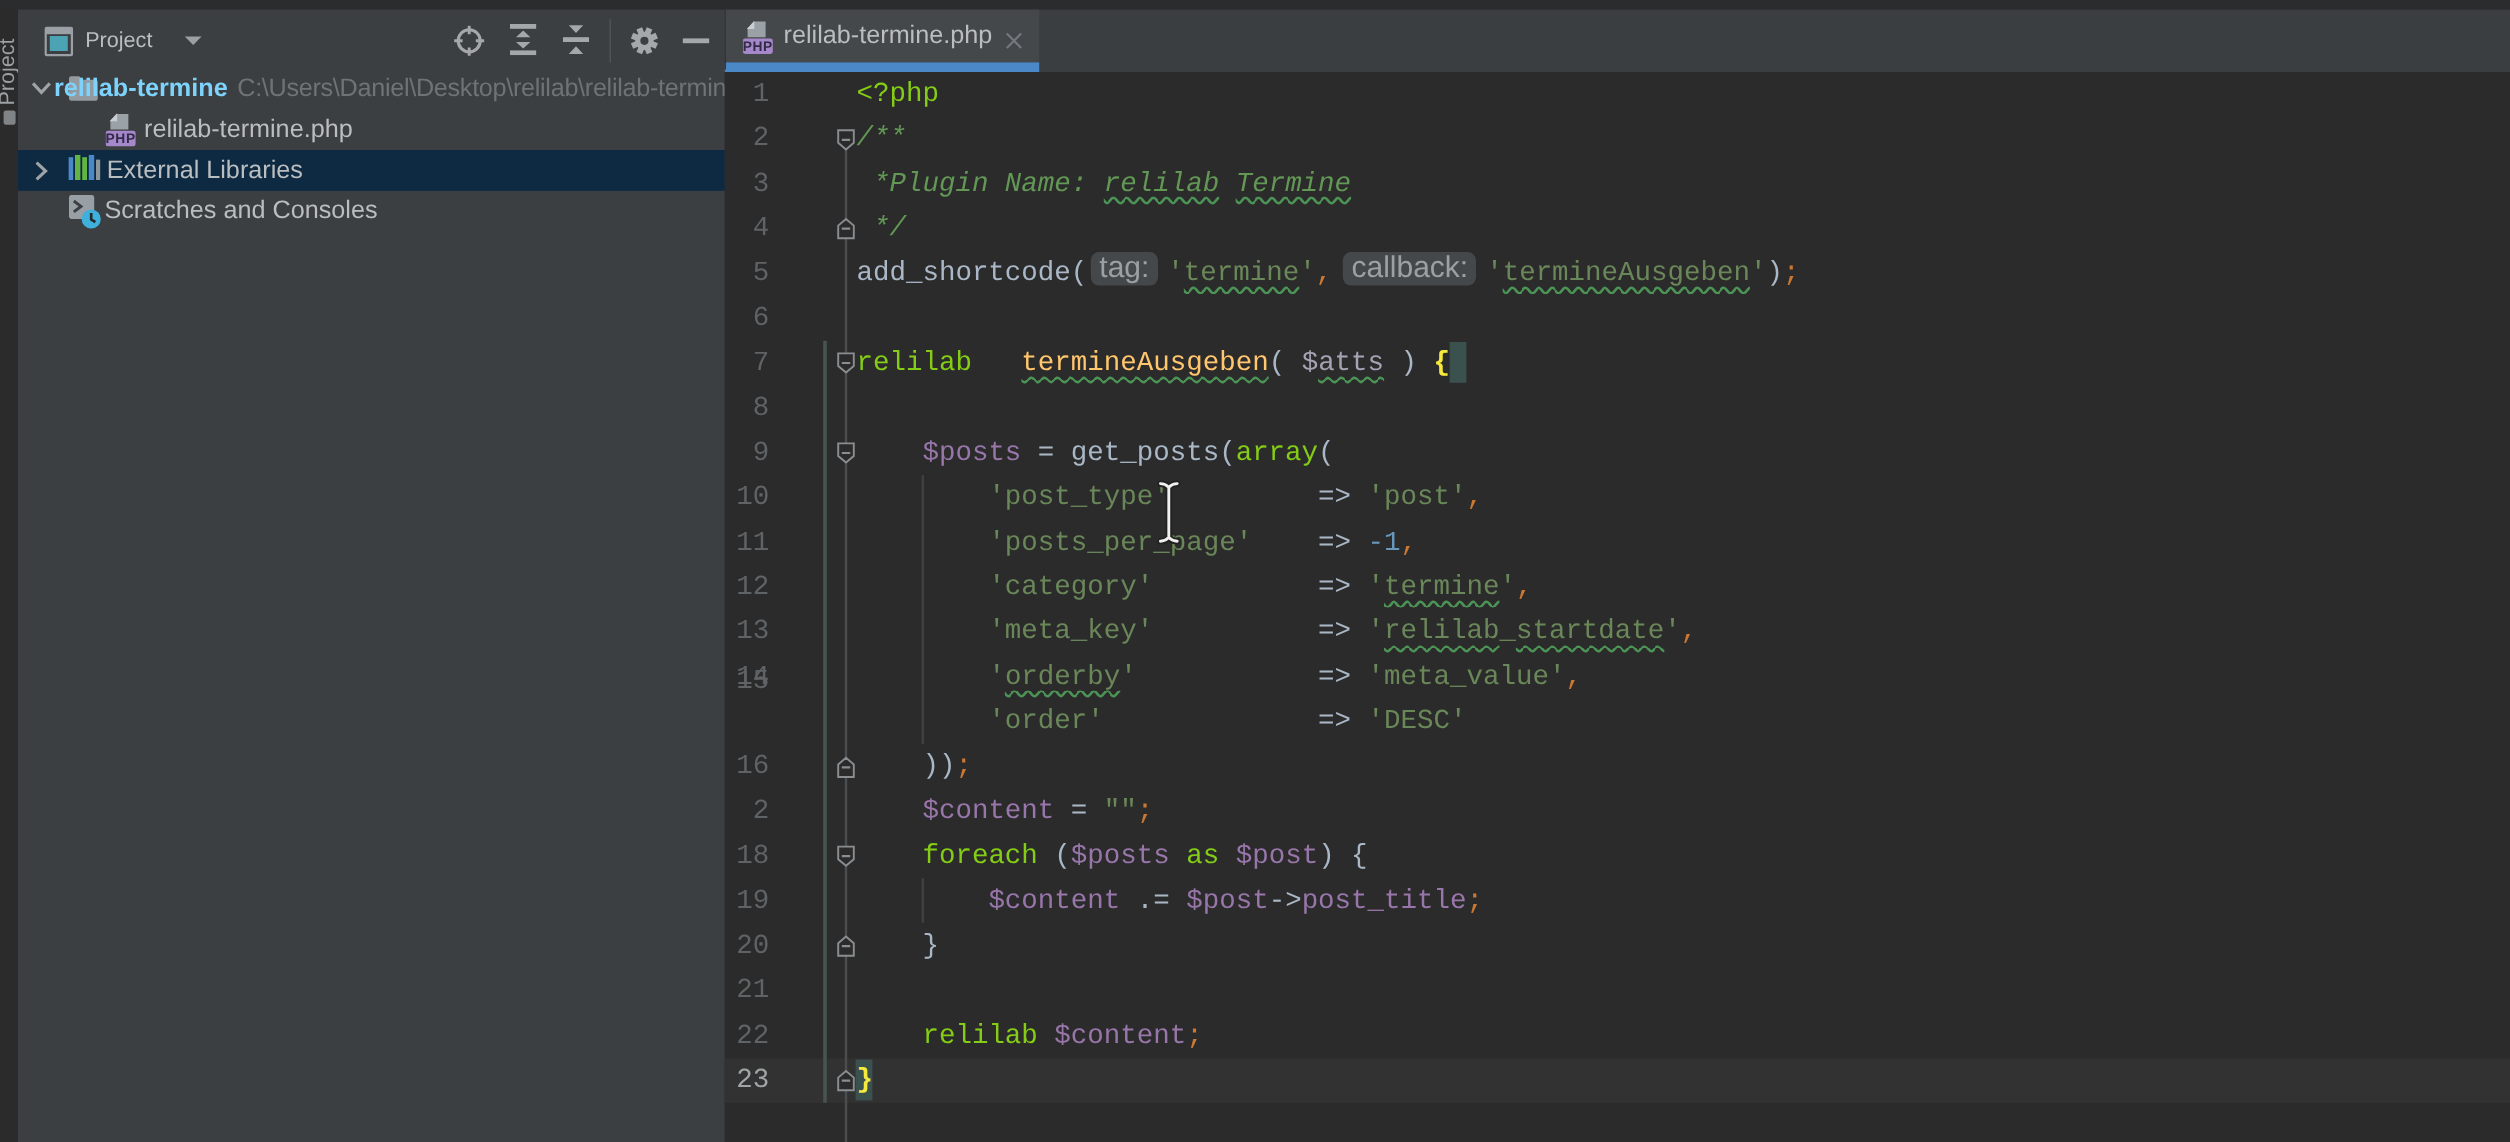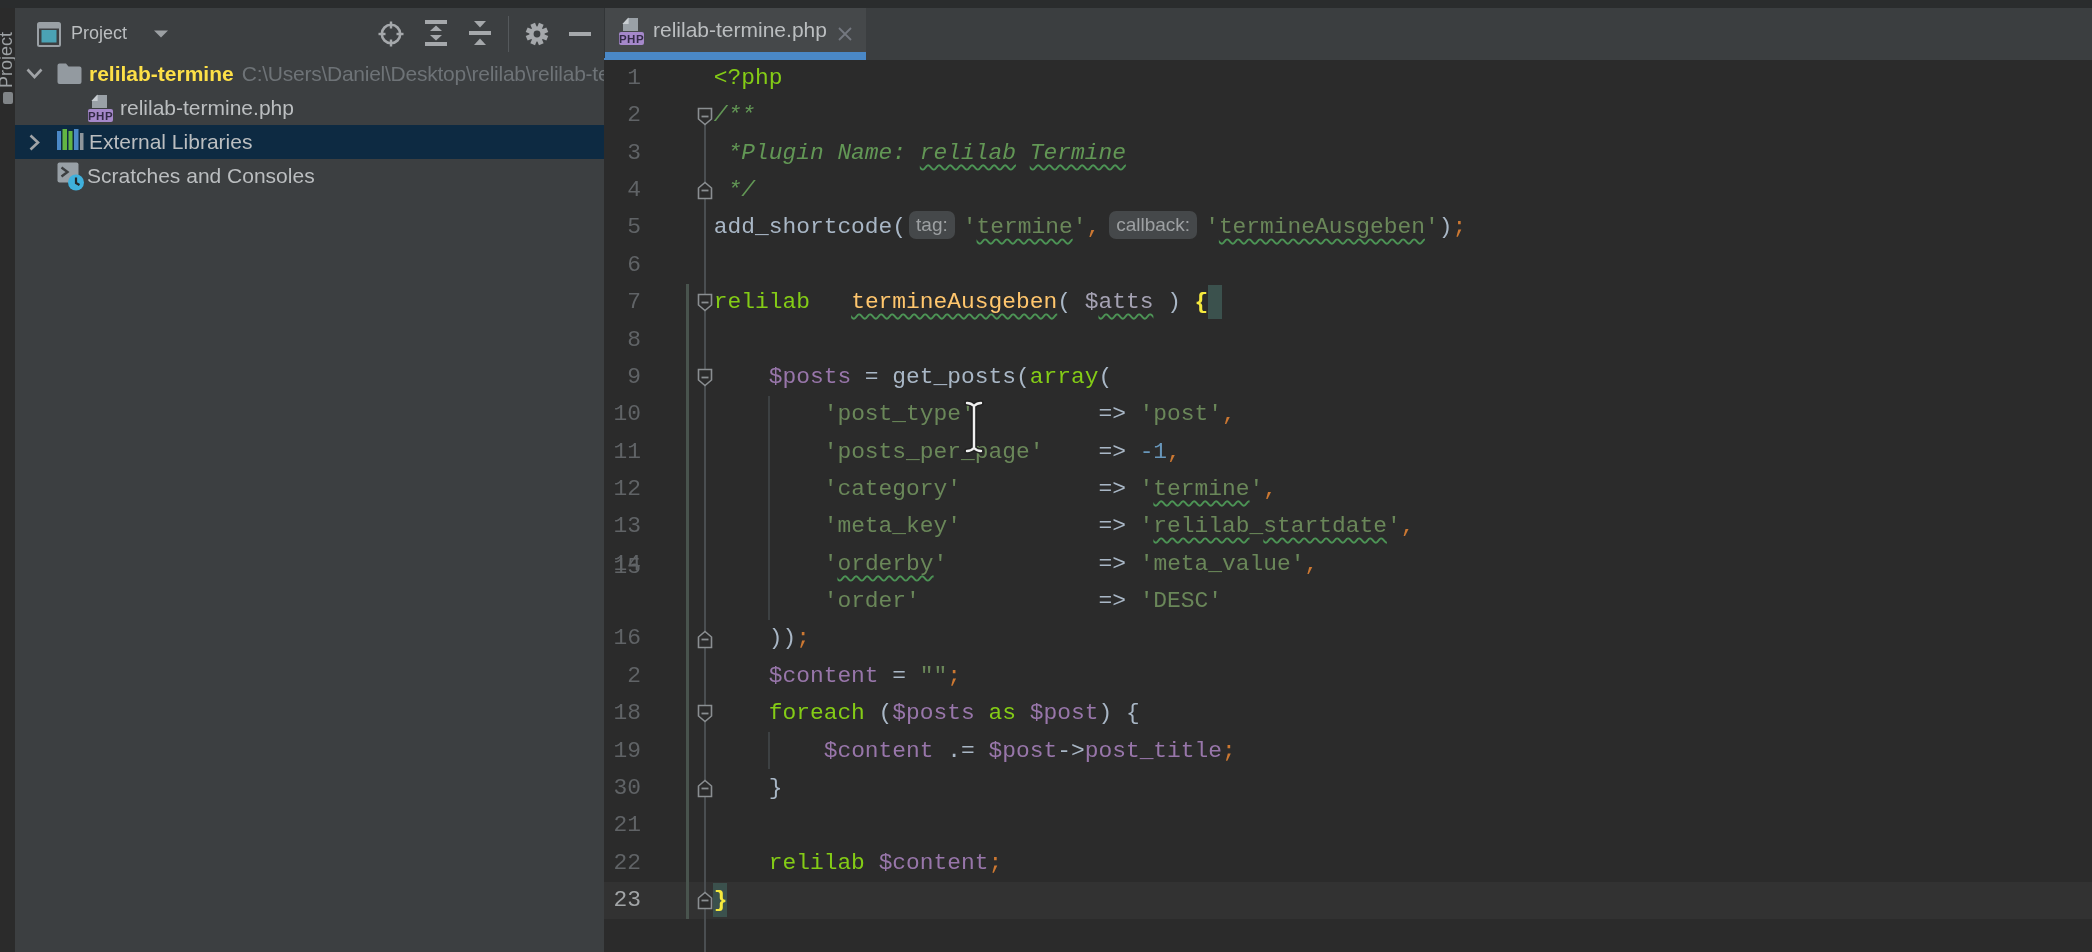--- a/index.html
+++ b/index.html
@@ -7,21 +7,21 @@
 .cl{position:absolute;left:604px;width:1488px;height:38px;line-height:37.36px;font-family:"Liberation Mono",monospace;font-size:22.9px;color:#a9b7c6;white-space:pre}
 .num{position:absolute;left:598px;width:43px;height:38px;line-height:37.36px;text-align:right;font-family:"Liberation Mono",monospace;font-size:22.9px;color:#606366}
 .k{color:#84cc16}
 .s{color:#6a8759}
 .v{color:#9876aa}
 .f{color:#ffc66d}
 .nb{color:#6897bb}
 .cm{color:#629755;font-style:italic}
 .o{color:#cc7832}
 .w{text-decoration:underline wavy #4c9455 2px;text-underline-offset:5px;text-decoration-skip-ink:none}
-.chip{display:inline-block;background:#45484a;border-radius:7px;color:#9da0a2;font-family:"Liberation Sans",sans-serif;font-size:19px;line-height:19px;padding:4px 7px 5px;vertical-align:2px}
+.chip{display:inline-block;background:#45484a;border-radius:7px;color:#9da0a2;font-family:"Liberation Sans",sans-serif;font-size:25px;line-height:19px;padding:4px 7px 5px;vertical-align:2px}
 .trow{position:absolute;left:15px;width:589px;height:34px;line-height:34px;color:#bbbec0;font-size:21px;white-space:pre;overflow:hidden}
 </style></head><body>
 <div id="root">
 <div class="abs" style="left:0;top:0;width:2092px;height:8px;background:#2a2c2d"></div>
 <div class="abs" style="left:0;top:8px;width:15px;height:944px;background:#2b2b2b;overflow:hidden">
       <div class="abs" style="left:-24px;top:41px;width:62px;height:22px;transform:rotate(-90deg);color:#9ca0a3;font-size:18px;text-align:center">Project</div>
     </div>
 <div class="abs" style="left:3px;top:92px;width:10px;height:12px;background:#808487;border-radius:2px"></div>
 <div class="abs" style="left:15px;top:8px;width:589px;height:944px;background:#3c3f41"></div>
 <svg class="abs" style="left:37px;top:22px" width="24" height="25" viewBox="0 0 24 25">
@@ -65,21 +65,21 @@
       <circle cx="13" cy="13" r="3.4" fill="#3c3f41"></circle>
     </svg>
 <div class="abs" style="left:569px;top:32px;width:22px;height:4px;background:#a5a8ab"></div>
 <div class="abs" style="left:15px;top:125px;width:589px;height:34px;background:#0d2a42"></div>
 <svg class="abs" style="left:26px;top:68px" width="17" height="12" viewBox="0 0 17 12">
       <path d="M1.5 1.5 L8.5 9 L15.5 1.5" fill="none" stroke="#a0a3a6" stroke-width="2.6"></path>
     </svg>
 <svg class="abs" style="left:57px;top:62px" width="25" height="23" viewBox="0 0 25 23">
       <path d="M0.5 3.5 Q0.5 1.5 2.5 1.5 L9 1.5 L11.5 4.5 L22.5 4.5 Q24.5 4.5 24.5 6.5 L24.5 20 Q24.5 22 22.5 22 L2.5 22 Q0.5 22 0.5 20 Z" fill="#939aa0"></path>
     </svg>
-<div class="trow" style="top:57px"><span style="margin-left:74px;font-weight:bold;color:#fde047">relilab-termine</span><span style="color:#6e7377;letter-spacing:-0.25px;margin-left:8px">C:\Users\Daniel\Desktop\relilab\relilab-termine</span></div>
+<div class="trow" style="top:57px"><span style="margin-left:30px;font-weight:bold;color:#7dd3fc">relilab-termine</span><span style="color:#6e7377;letter-spacing:-0.25px;margin-left:8px">C:\Users\Daniel\Desktop\relilab\relilab-termine</span></div>
 <svg class="abs" style="left:88px;top:94px" width="26" height="28" viewBox="0 0 26 28">
       <path d="M9 1 L19 1 L19 14 L4 14 L4 6.5 Z" fill="#9aa1a7"></path>
       <path d="M9.6 0.4 L9.6 7.1 L3.4 7.1 Z" fill="#c9ced2"></path>
       <rect x="0" y="15" width="25" height="13" rx="2" fill="#a588ca"></rect>
       <text x="12.5" y="25.5" font-family="Liberation Sans,sans-serif" font-size="11.5" font-weight="bold" fill="#332a47" text-anchor="middle" letter-spacing="0.5">PHP</text>
     </svg>
 <div class="trow" style="top:91px"><span style="margin-left:105px">relilab-termine.php</span></div>
 <svg class="abs" style="left:29px;top:134px" width="12" height="17" viewBox="0 0 12 17">
       <path d="M1.5 1.5 L9 8.5 L1.5 15.5" fill="none" stroke="#a0a3a6" stroke-width="2.6"></path>
     </svg>
@@ -164,21 +164,21 @@
 <div class="num" style="top:396.2px;color:#606366">10</div>
 <div class="num" style="top:433.6px;color:#606366">11</div>
 <div class="num" style="top:471.0px;color:#606366">12</div>
 <div class="num" style="top:508.3px;color:#606366">13</div>
 <div class="num" style="top:545.7px;color:#606366">14</div>
 <div class="num" style="top:549px;color:#606366">15</div>
 <div class="num" style="top:620.4px;color:#606366">16</div>
 <div class="num" style="top:657.8px;color:#606366">2</div>
 <div class="num" style="top:695.1px;color:#606366">18</div>
 <div class="num" style="top:732.5px;color:#606366">19</div>
-<div class="num" style="top:769.8px;color:#606366">30</div>
+<div class="num" style="top:769.8px;color:#606366">20</div>
 <div class="num" style="top:807.2px;color:#606366">21</div>
 <div class="num" style="top:844.6px;color:#606366">22</div>
 <div class="num" style="top:881.9px;color:#a2a5a7">23</div>
 <div class="cl" style="top:60.0px"><span style="margin-left:109.75px"></span><span class="k">&lt;?php</span></div>
 <div class="cl" style="top:97.4px"><span style="margin-left:109.75px"></span><span class="cm">/**</span></div>
 <div class="cl" style="top:134.7px"><span style="margin-left:109.75px"></span><span class="cm"> *Plugin Name: <span class="w">relilab</span> <span class="w">Termine</span></span></div>
 <div class="cl" style="top:172.1px"><span style="margin-left:109.75px"></span><span class="cm"> */</span></div>
 <div class="cl" style="top:209.4px"><span style="margin-left:109.75px"></span>add_shortcode(<span class="chip" style="margin-left:3px;margin-right:8px">tag:</span><span class="s">'<span class="w">termine</span>'</span><span class="o">,</span><span class="chip" style="margin-left:9px;margin-right:8px">callback:</span><span class="s">'<span class="w">termineAusgeben</span>'</span>)<span class="o">;</span></div>
 <div class="cl" style="top:246.8px"><span style="margin-left:109.75px"></span></div>
 <div class="cl" style="top:284.2px"><span style="margin-left:109.75px"></span><span class="k">relilab</span>   <span class="f w">termineAusgeben</span>( <span style="color:#a5a2b3"><span>$</span><span class="w">atts</span></span> ) <span style="color:#f5e93d;font-weight:bold">{</span></div>

